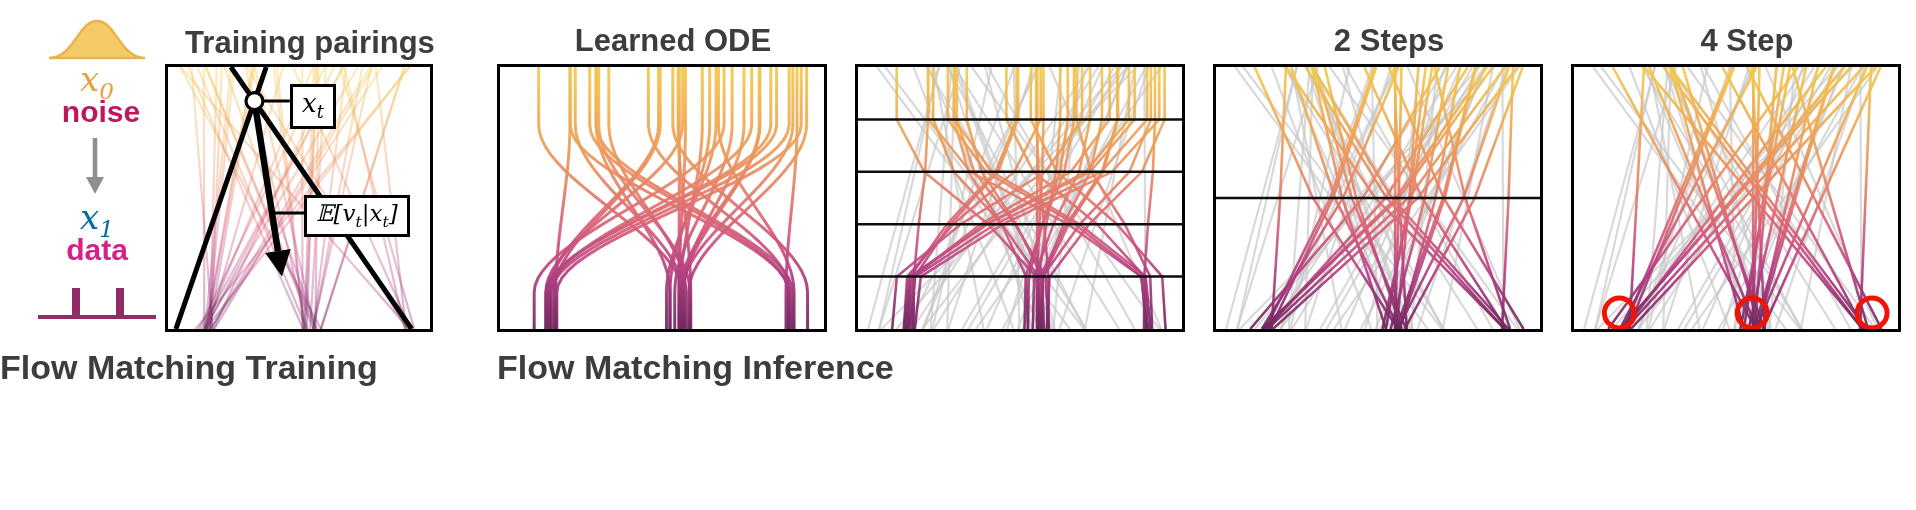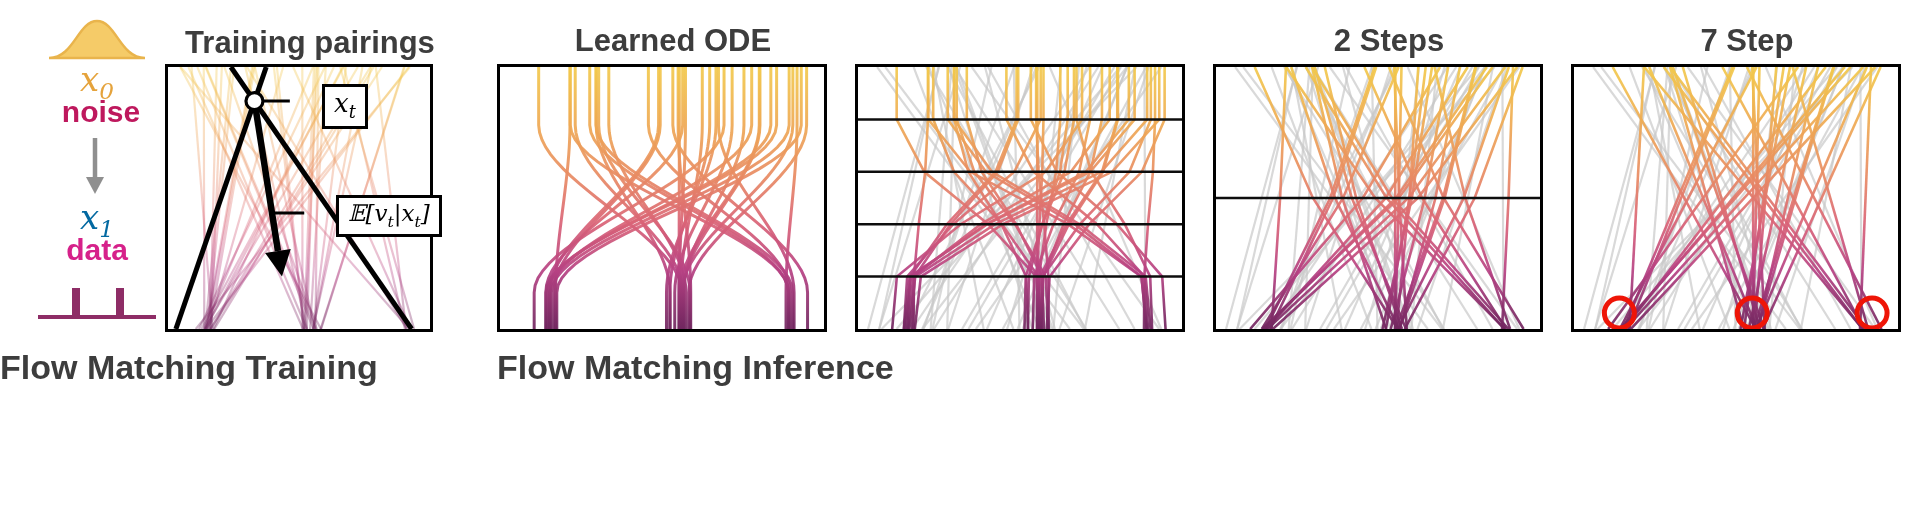--- a/index.html
+++ b/index.html
@@ -10,21 +10,21 @@
           text-align:center;white-space:nowrap;}
   .caption{position:absolute;font-size:34px;font-weight:bold;color:var(--ink);}
   .panel{position:absolute;border:3px solid #000;background:#fff;}
   .panel svg{display:block;}
   .mathlab{position:absolute;font-family:"DejaVu Serif",serif;font-style:italic;
            text-align:center;font-size:34px;line-height:1;}
   .mathlab sub{font-size:68%;}
   .biglabel{position:absolute;font-weight:bold;font-size:30px;text-align:center;line-height:1;}
   .mbox{position:absolute;background:#fff;border:3px solid #000;
         font-family:"DejaVu Serif",serif;font-style:italic;line-height:1.15;
-        padding:2px 9px 3px 9px;white-space:nowrap;z-index:5;margin-left:32px;}
+        padding:2px 9px 3px 9px;white-space:nowrap;z-index:5;}
   .mbox sub{font-size:68%;}
   #xtbox{left:122px;top:17px;font-size:26px;}
   #evbox{left:136px;top:128px;font-size:23px;text-align:right;}
   .legsvg{position:absolute;}
 </style>
 </head>
 <body>
 
 <div class="fig">
 
@@ -130,21 +130,21 @@
     </div>
     <div class="mbox" id="evbox">
       <span>𝔼[v</span><sub>t</sub><span>|x</span><sub>t</sub><span>]</span>
     </div>
   </div>
 
   <div class="caption" style="left:0px;top:348px;width:470px">Flow Matching Training</div>
 
   <h2 class="ptitle" style="left:497px;top:12px;width:330px">Learned ODE</h2>
   <h2 class="ptitle" style="left:1213px;top:12px;width:330px">2 Steps</h2>
-  <h2 class="ptitle" style="left:1571px;top:12px;width:330px">7 Step</h2>
+  <h2 class="ptitle" style="left:1571px;top:12px;width:330px">4 Step</h2>
 
   <div class="panel" id="p0" style="left:497px;top:64px;width:324px;height:262px">
       <svg width="324" height="262">
         <defs>
           <linearGradient id="grd1" gradientUnits="userSpaceOnUse" x1="0" y1="0" x2="0" y2="262">
             <stop offset="0" stop-color="#F2C94C"></stop>
             <stop offset="0.2" stop-color="#EFAC52"></stop>
             <stop offset="0.42" stop-color="#E88A63"></stop>
             <stop offset="0.6" stop-color="#D96277"></stop>
             <stop offset="0.78" stop-color="#B64183"></stop>

